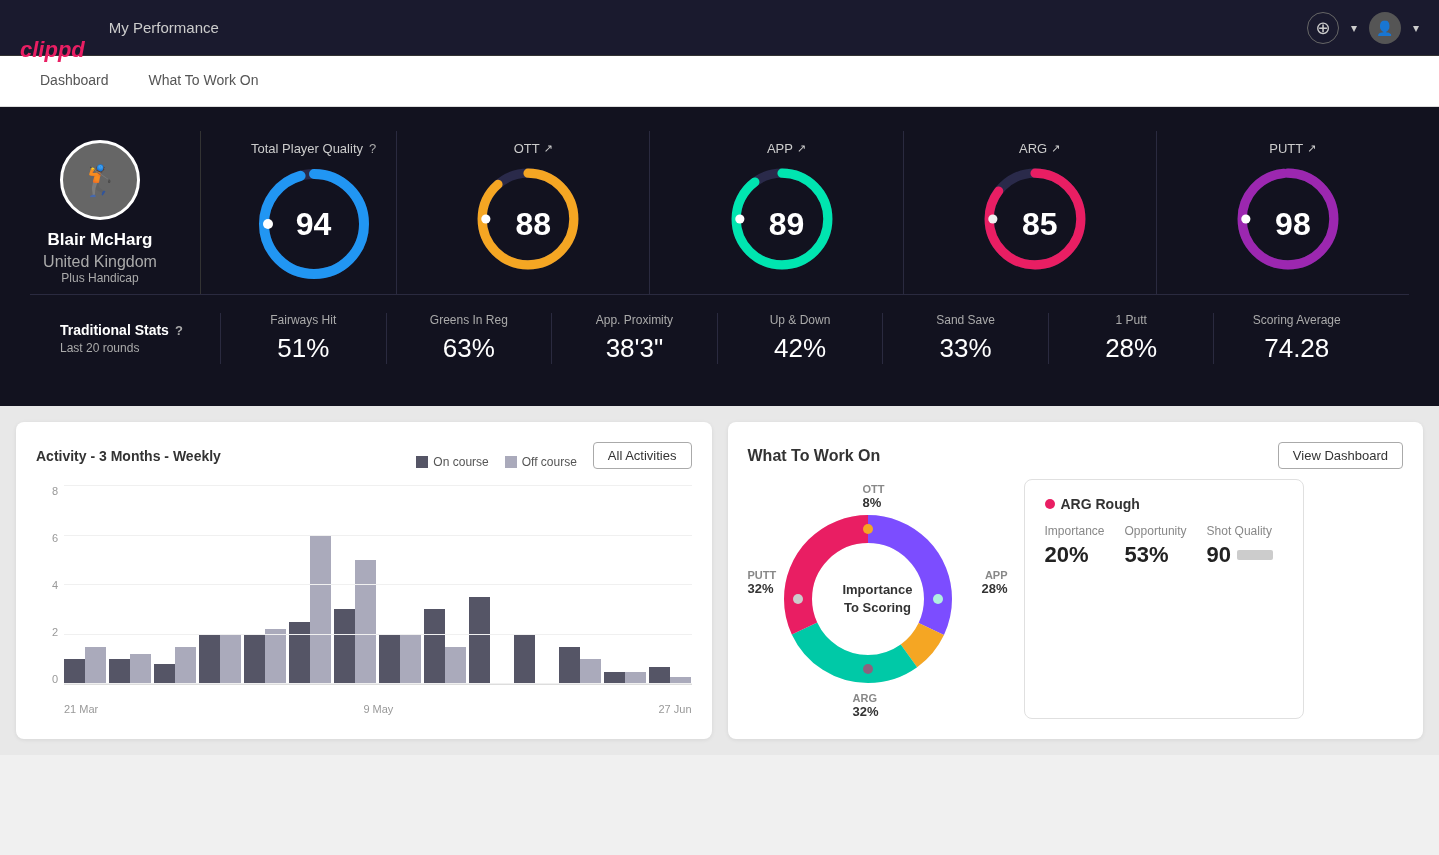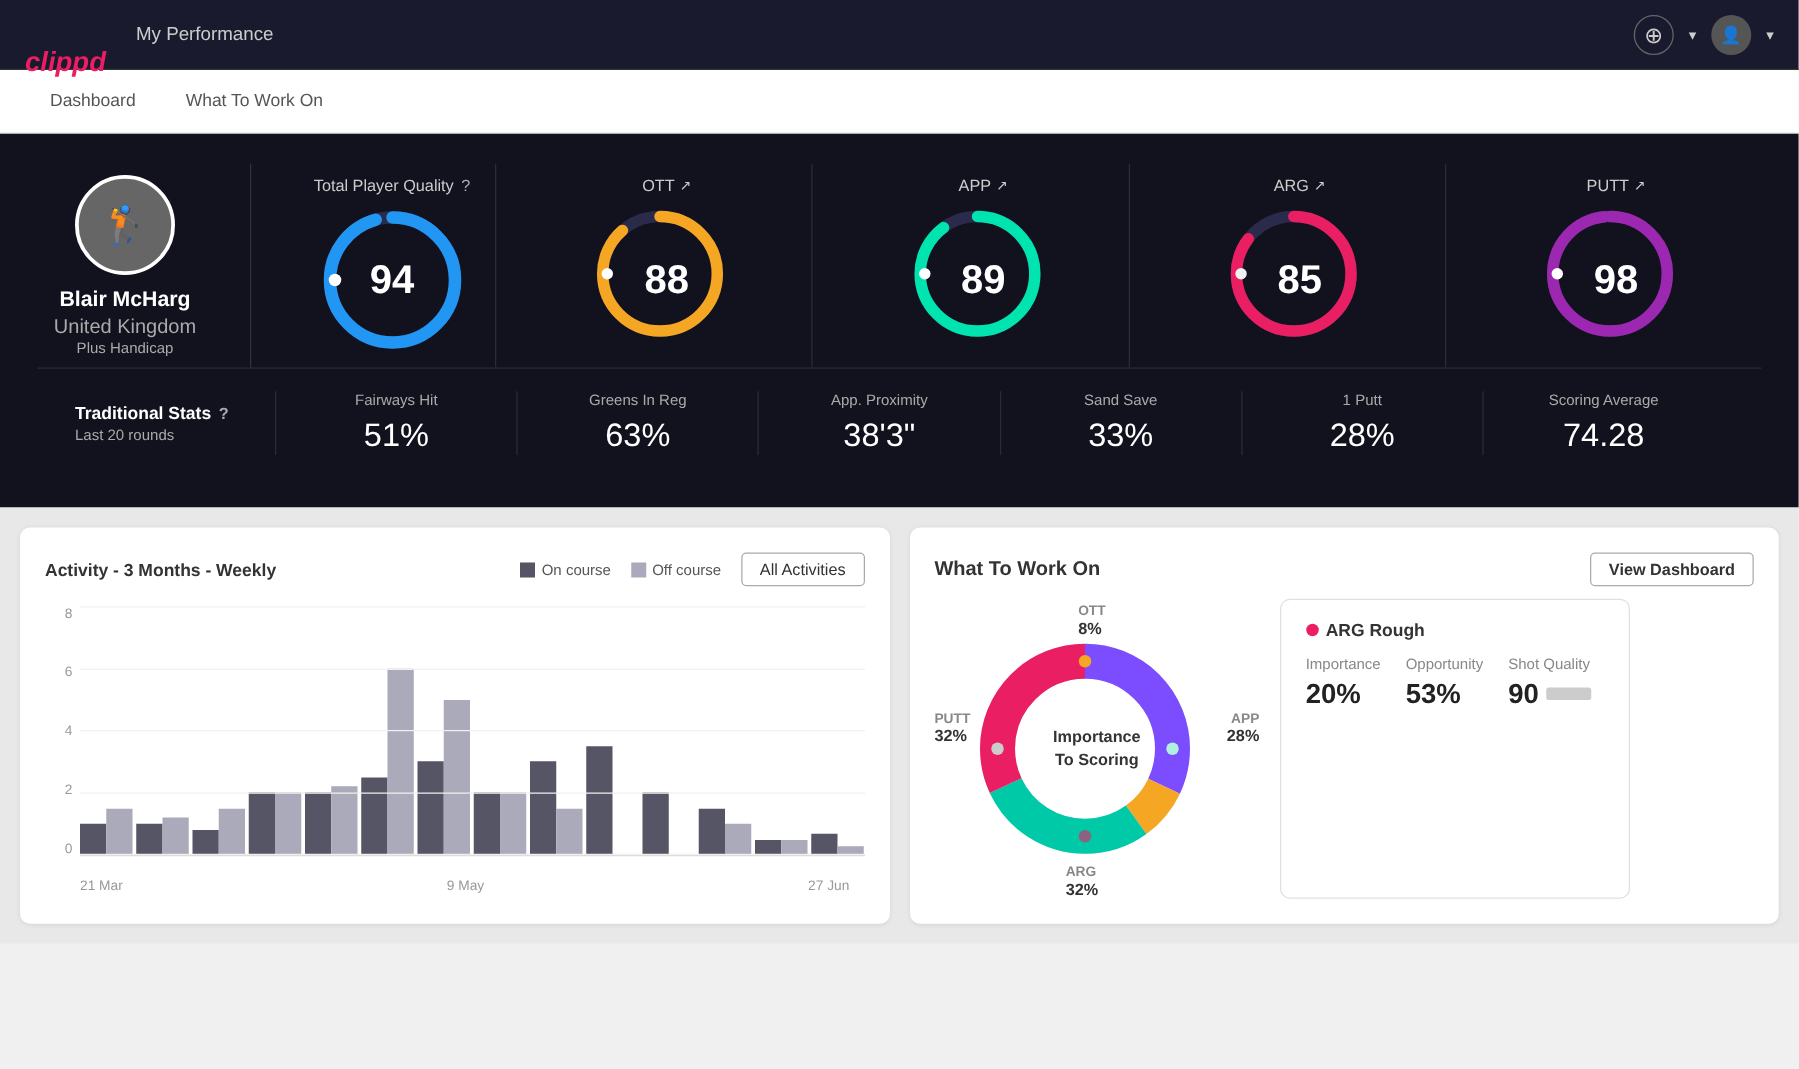--- a/index.html
+++ b/index.html
@@ -96,37 +96,37 @@
 
     
     .bottom { display: flex; gap: 16px; padding: 16px; background: #e8e8e8; min-height: 340px; }
 
     
     .activity-card {
       flex: 1; background: #fff; border-radius: 8px; padding: 20px; box-shadow: 0 1px 4px rgba(0,0,0,0.08);
     }
     .activity-header { display: flex; align-items: center; justify-content: space-between; margin-bottom: 16px; }
     .activity-title { font-size: 14px; font-weight: 600; color: #333; }
-    .legend { display: flex; gap: 16px; align-items: center; padding-left: 14px; }
+    .legend { display: flex; gap: 16px; align-items: flex-end; padding-left: 14px; }
     .legend-item { display: flex; align-items: center; gap: 5px; font-size: 12px; color: #555; }
     .legend-dot { width: 12px; height: 12px; }
     .all-activities-btn {
       border: 1.5px solid #aaa; border-radius: 4px; padding: 5px 14px;
       background: #fff; color: #333; font-size: 13px; cursor: pointer;
     }
 
     
     .work-on-card {
       flex: 1; background: #fff; border-radius: 8px; padding: 20px; box-shadow: 0 1px 4px rgba(0,0,0,0.08);
     }
     .work-header { display: flex; align-items: center; justify-content: space-between; margin-bottom: 10px; }
     .work-title { font-size: 16px; font-weight: 600; color: #333; }
     .view-dashboard-btn {
       border: 1.5px solid #aaa; border-radius: 4px; padding: 5px 14px;
-      background: #fff; color: #333; font-size: 13px; cursor: pointer; font-weight: bold;
+      background: #fff; color: #333; font-size: 13px; cursor: pointer;
     }
     .work-content { display: flex; gap: 16px; }
 
     
     .info-card {
       border: 1px solid #e0e0e0; border-radius: 8px; padding: 16px 20px; min-width: 280px;
       display: flex; flex-direction: column; gap: 12px;
     }
     .info-card-title { font-size: 14px; font-weight: 600; color: #333; display: flex; align-items: center; gap: 6px; }
     .red-dot { width: 10px; height: 10px; border-radius: 50%; background: #e91e63; display: inline-block; }
@@ -263,20 +263,24 @@
     </div>
     <div class="stat-item">
       <div class="stat-name">Greens In Reg</div>
       <div class="stat-value">63%</div>
     </div>
     <div class="stat-item">
       <div class="stat-name">App. Proximity</div>
       <div class="stat-value">38'3"</div>
     </div>
     <div class="stat-item">
+      <div class="stat-name">Up &amp; Down</div>
+      <div class="stat-value">42%</div>
+    </div>
+    <div class="stat-item">
       <div class="stat-name">Sand Save</div>
       <div class="stat-value">33%</div>
     </div>
     <div class="stat-item">
       <div class="stat-name">1 Putt</div>
       <div class="stat-value">28%</div>
     </div>
     <div class="stat-item">
       <div class="stat-name">Scoring Average</div>
       <div class="stat-value">74.28</div>
@@ -373,21 +377,21 @@
         <div style="flex:1;display:flex;align-items:flex-end;height:100%;">
           <div style="width:50%;background:#556;height:6.25%;"></div>
           <div style="width:50%;background:#aab;height:6.25%;"></div>
         </div>
         <div style="flex:1;display:flex;align-items:flex-end;height:100%;">
           <div style="width:50%;background:#556;height:8.75%;"></div>
           <div style="width:50%;background:#aab;height:3.75%;"></div>
         </div>
       </div>
 
-      <div style="position:absolute; left:28px; right:12px; bottom:0; display:flex; justify-content:space-between;">
+      <div style="position:absolute; left:28px; right:0; bottom:0; display:flex; justify-content:space-between;">
         <span style="font-size:11px;color:#999;">21 Mar</span>
         <span style="font-size:11px;color:#999;">9 May</span>
         <span style="font-size:11px;color:#999;">27 Jun</span>
       </div>
     </div>
   </div>
 
   <div class="work-on-card">
     <div class="work-header">
       <div class="work-title">What To Work On</div>

